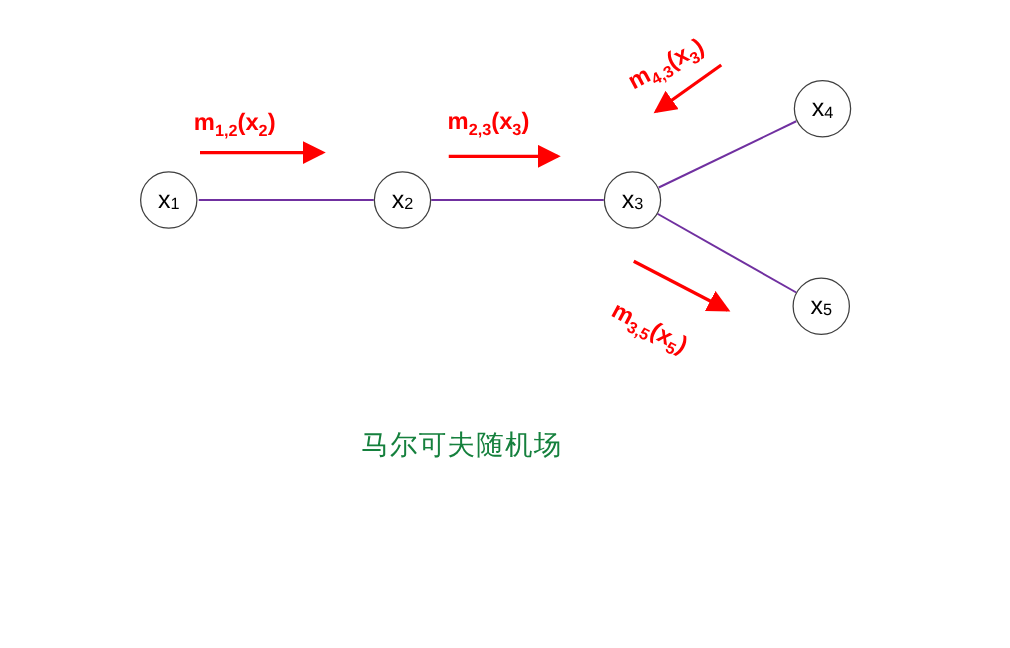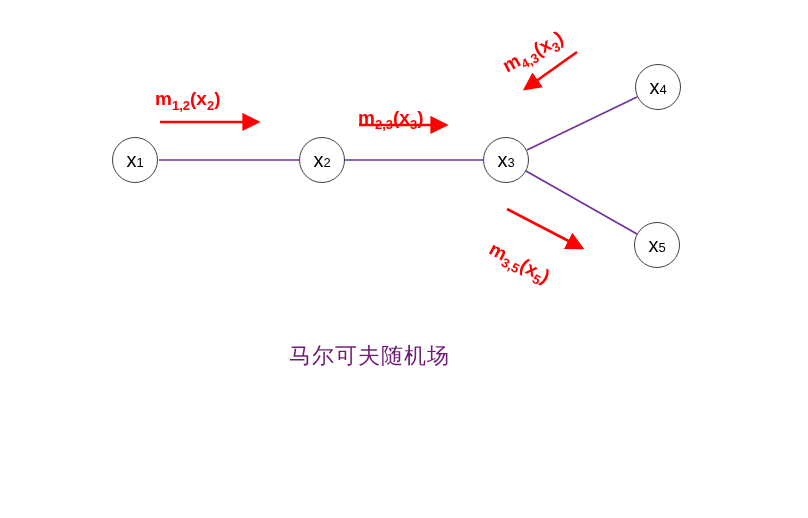--- a/index.html
+++ b/index.html
@@ -46,21 +46,21 @@
   .msg sub {
     font-size: 13px;
     font-weight: bold;
   }
   #msg43 { transform: rotate(-28deg); transform-origin: 50% 50%; }
   #msg35 { transform: rotate(28deg);  transform-origin: 50% 50%; }
   .caption {
     position: absolute;
     left: 289px;
     top: 341px;
-    color: #701a75;
+    color: #15803d;
     font-size: 22px;
     letter-spacing: 1px;
     z-index: 3;
   }
 </style>
 </head>
 <body>
 
 <div class="stage">
 
@@ -99,21 +99,21 @@
       <sub>4</sub>
   </div>
   <div class="node" style="left:634px; top:222px;">
     <span>x</span>
       <sub>5</sub>
   </div>
 
   <div class="msg" id="msg12" style="left:155px; top:88px;">
     <span>m</span><sub>1,2</sub><span>(x</span><sub>2</sub><span>)</span>
   </div>
-  <div class="msg" id="msg23" style="left:358px; top:87px;margin-top:20px;">
+  <div class="msg" id="msg23" style="left:358px; top:87px;">
     <span>m</span><sub>2,3</sub><span>(x</span><sub>3</sub><span>)</span>
   </div>
   <div class="msg" id="msg43" style="left:501px; top:41px;">
     <span>m</span><sub>4,3</sub><span>(x</span><sub>3</sub><span>)</span>
   </div>
   <div class="msg" id="msg35" style="left:486px; top:252px;">
     <span>m</span><sub>3,5</sub><span>(x</span><sub>5</sub><span>)</span>
   </div>
 
   <div class="caption">马尔可夫随机场</div>

